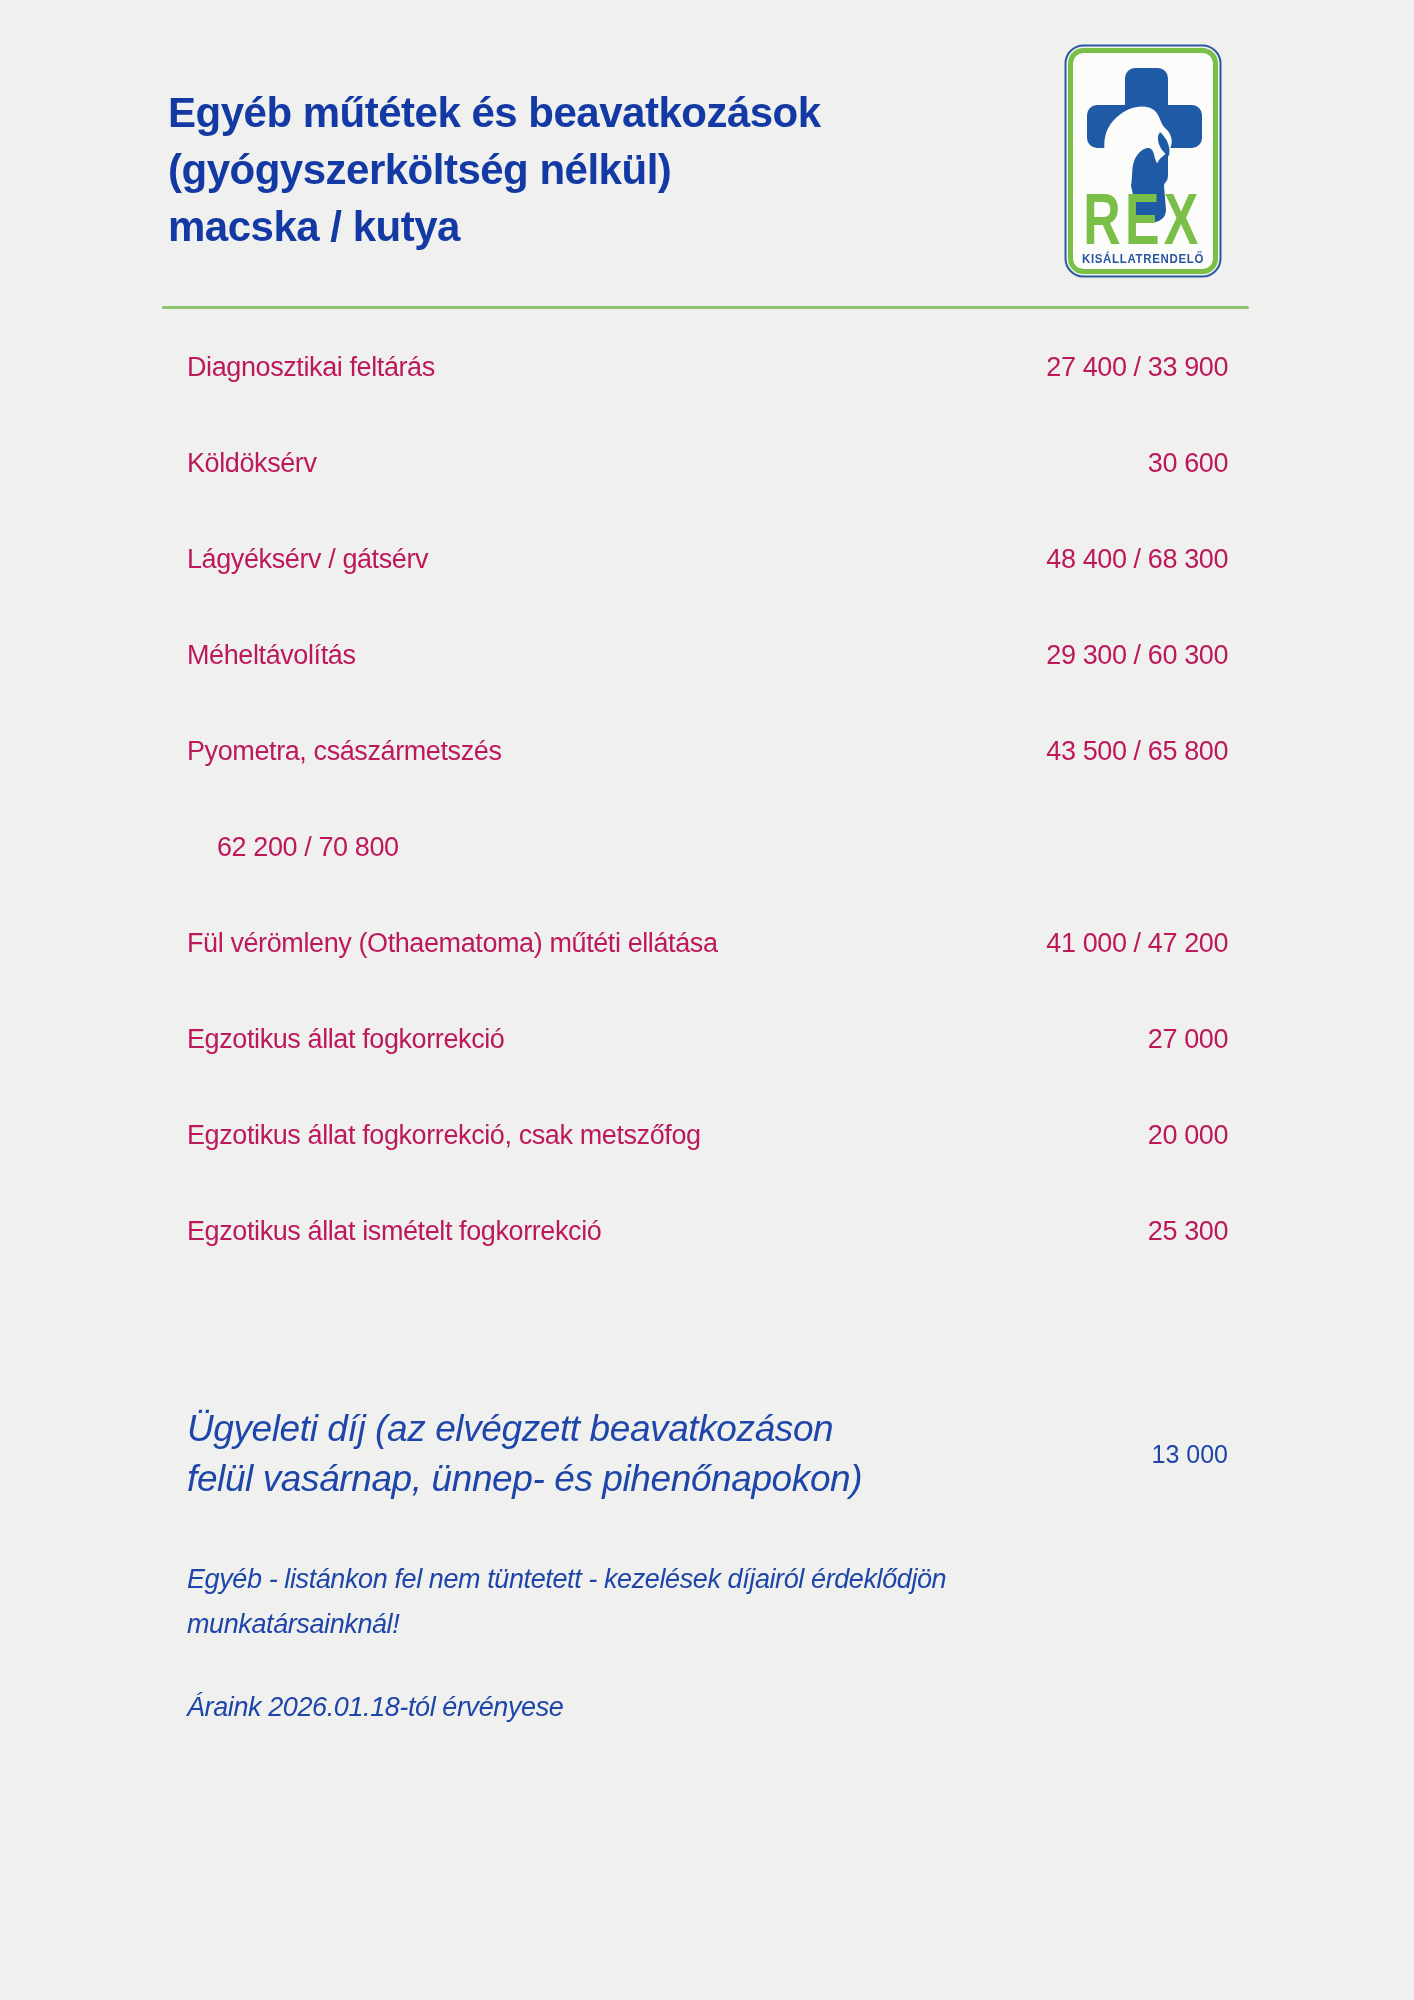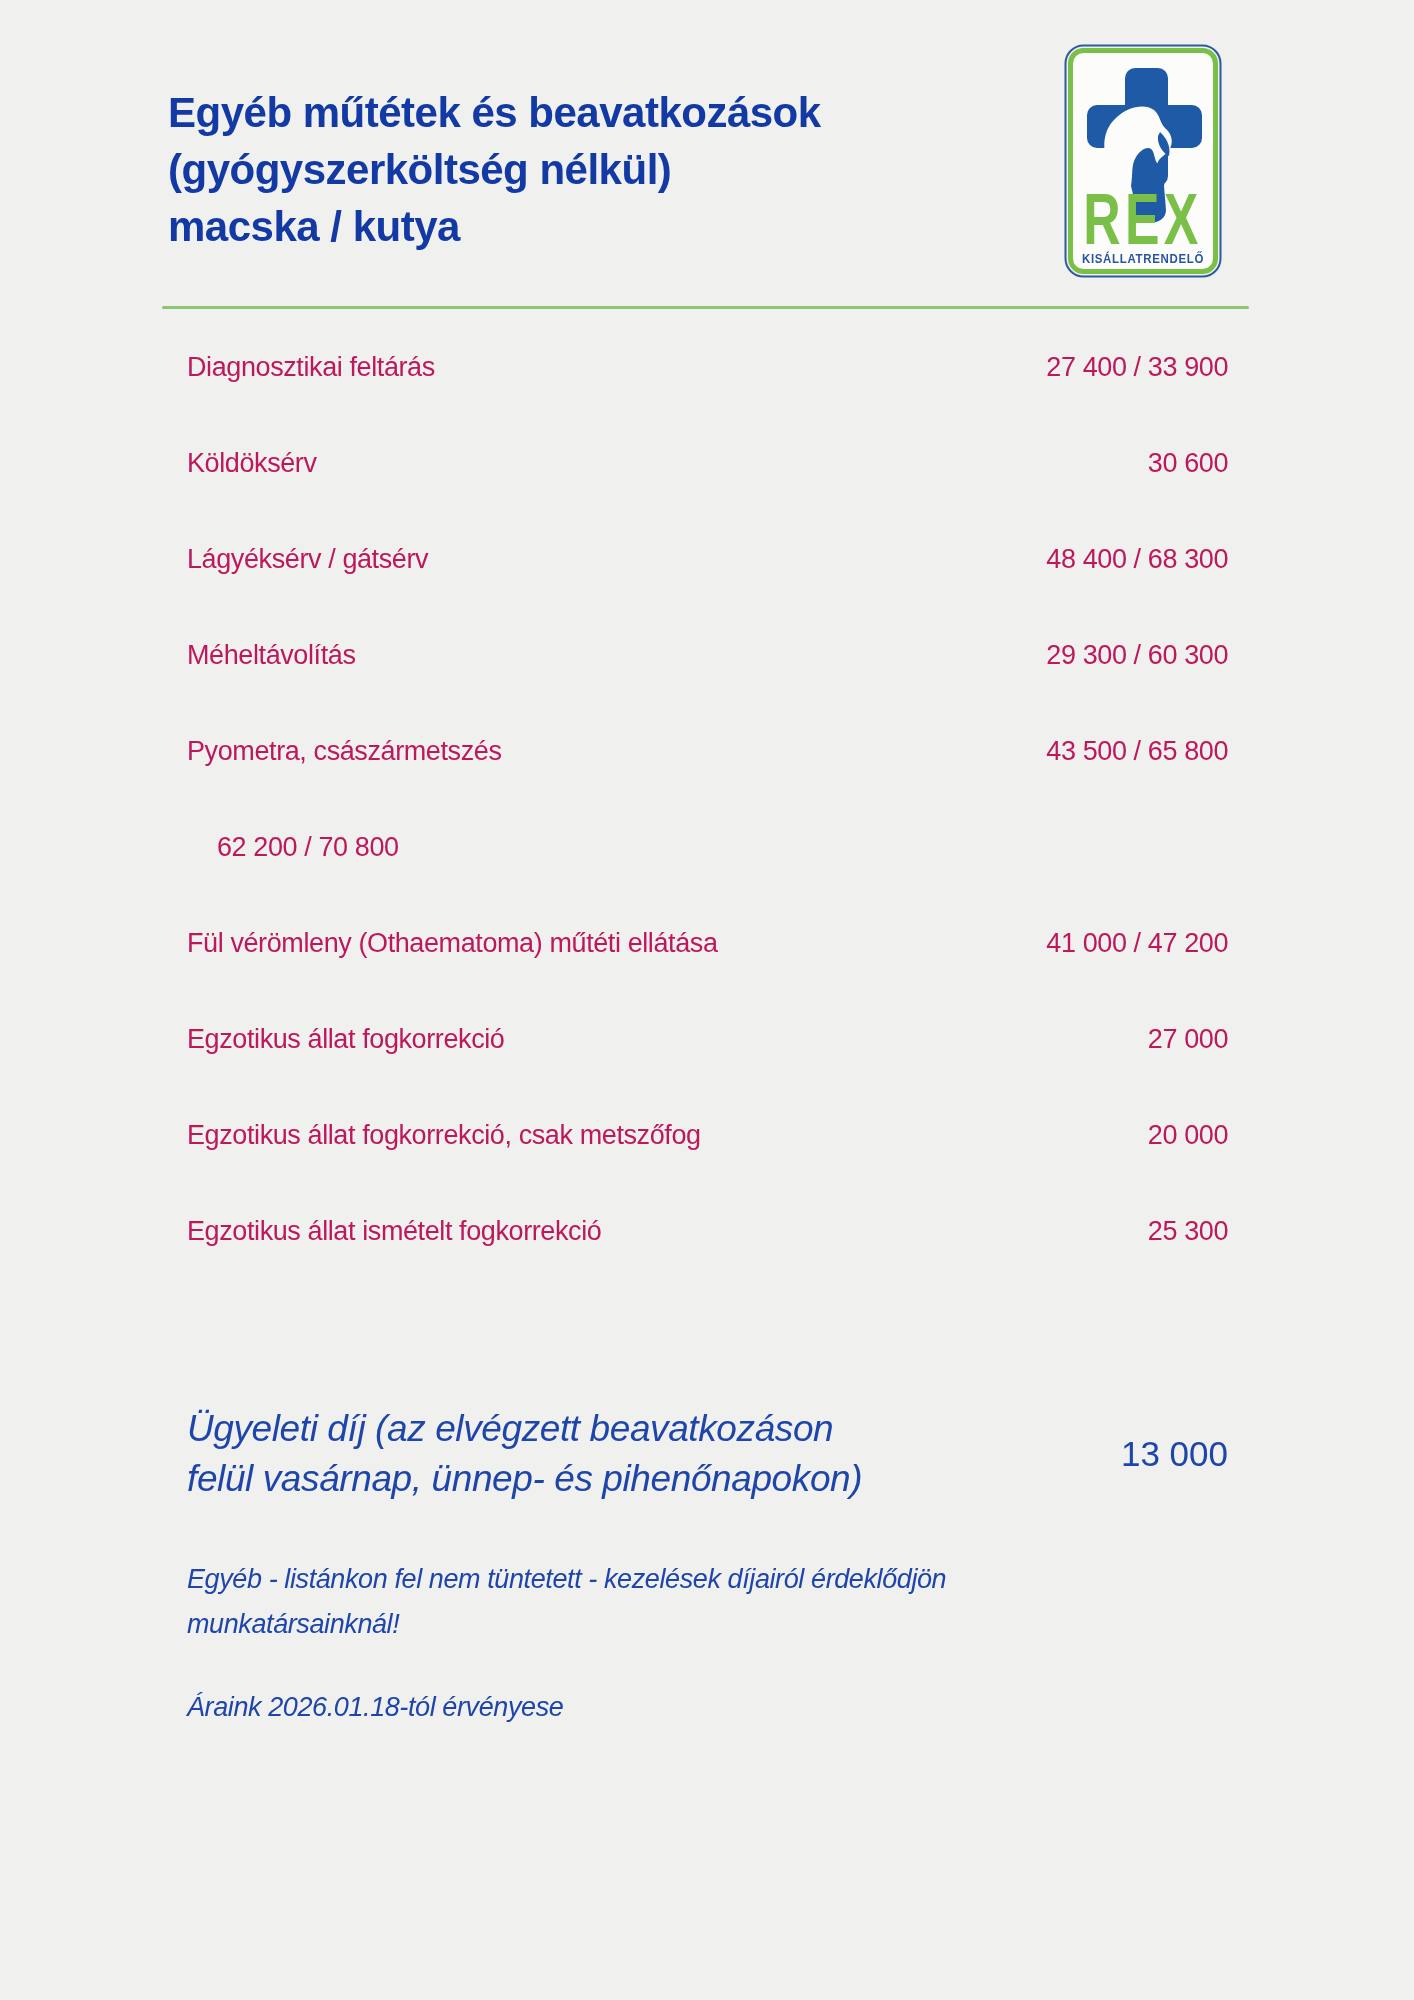--- a/index.html
+++ b/index.html
@@ -35,21 +35,21 @@
 
   
   .duty{
     position:absolute;left:187px;top:1404px;width:1041px;
     display:flex;justify-content:space-between;align-items:center;
   }
   .duty .duty-label{
     font-style:italic;font-size:37px;line-height:50px;
     max-width:700px;letter-spacing:-0.4px;
   }
-  .duty .price{font-size:35px;white-space:nowrap;}
+  .duty .price{font-size:25px;white-space:nowrap;}
 
   
   .notes{position:absolute;left:187px;top:1547px;width:900px;}
   .note{
     font-style:italic;font-size:27px;line-height:45px;
     letter-spacing:-0.4px;margin:10px 0 38px 0;max-width:860px;
   }
 </style>
 </head>
 <body>

